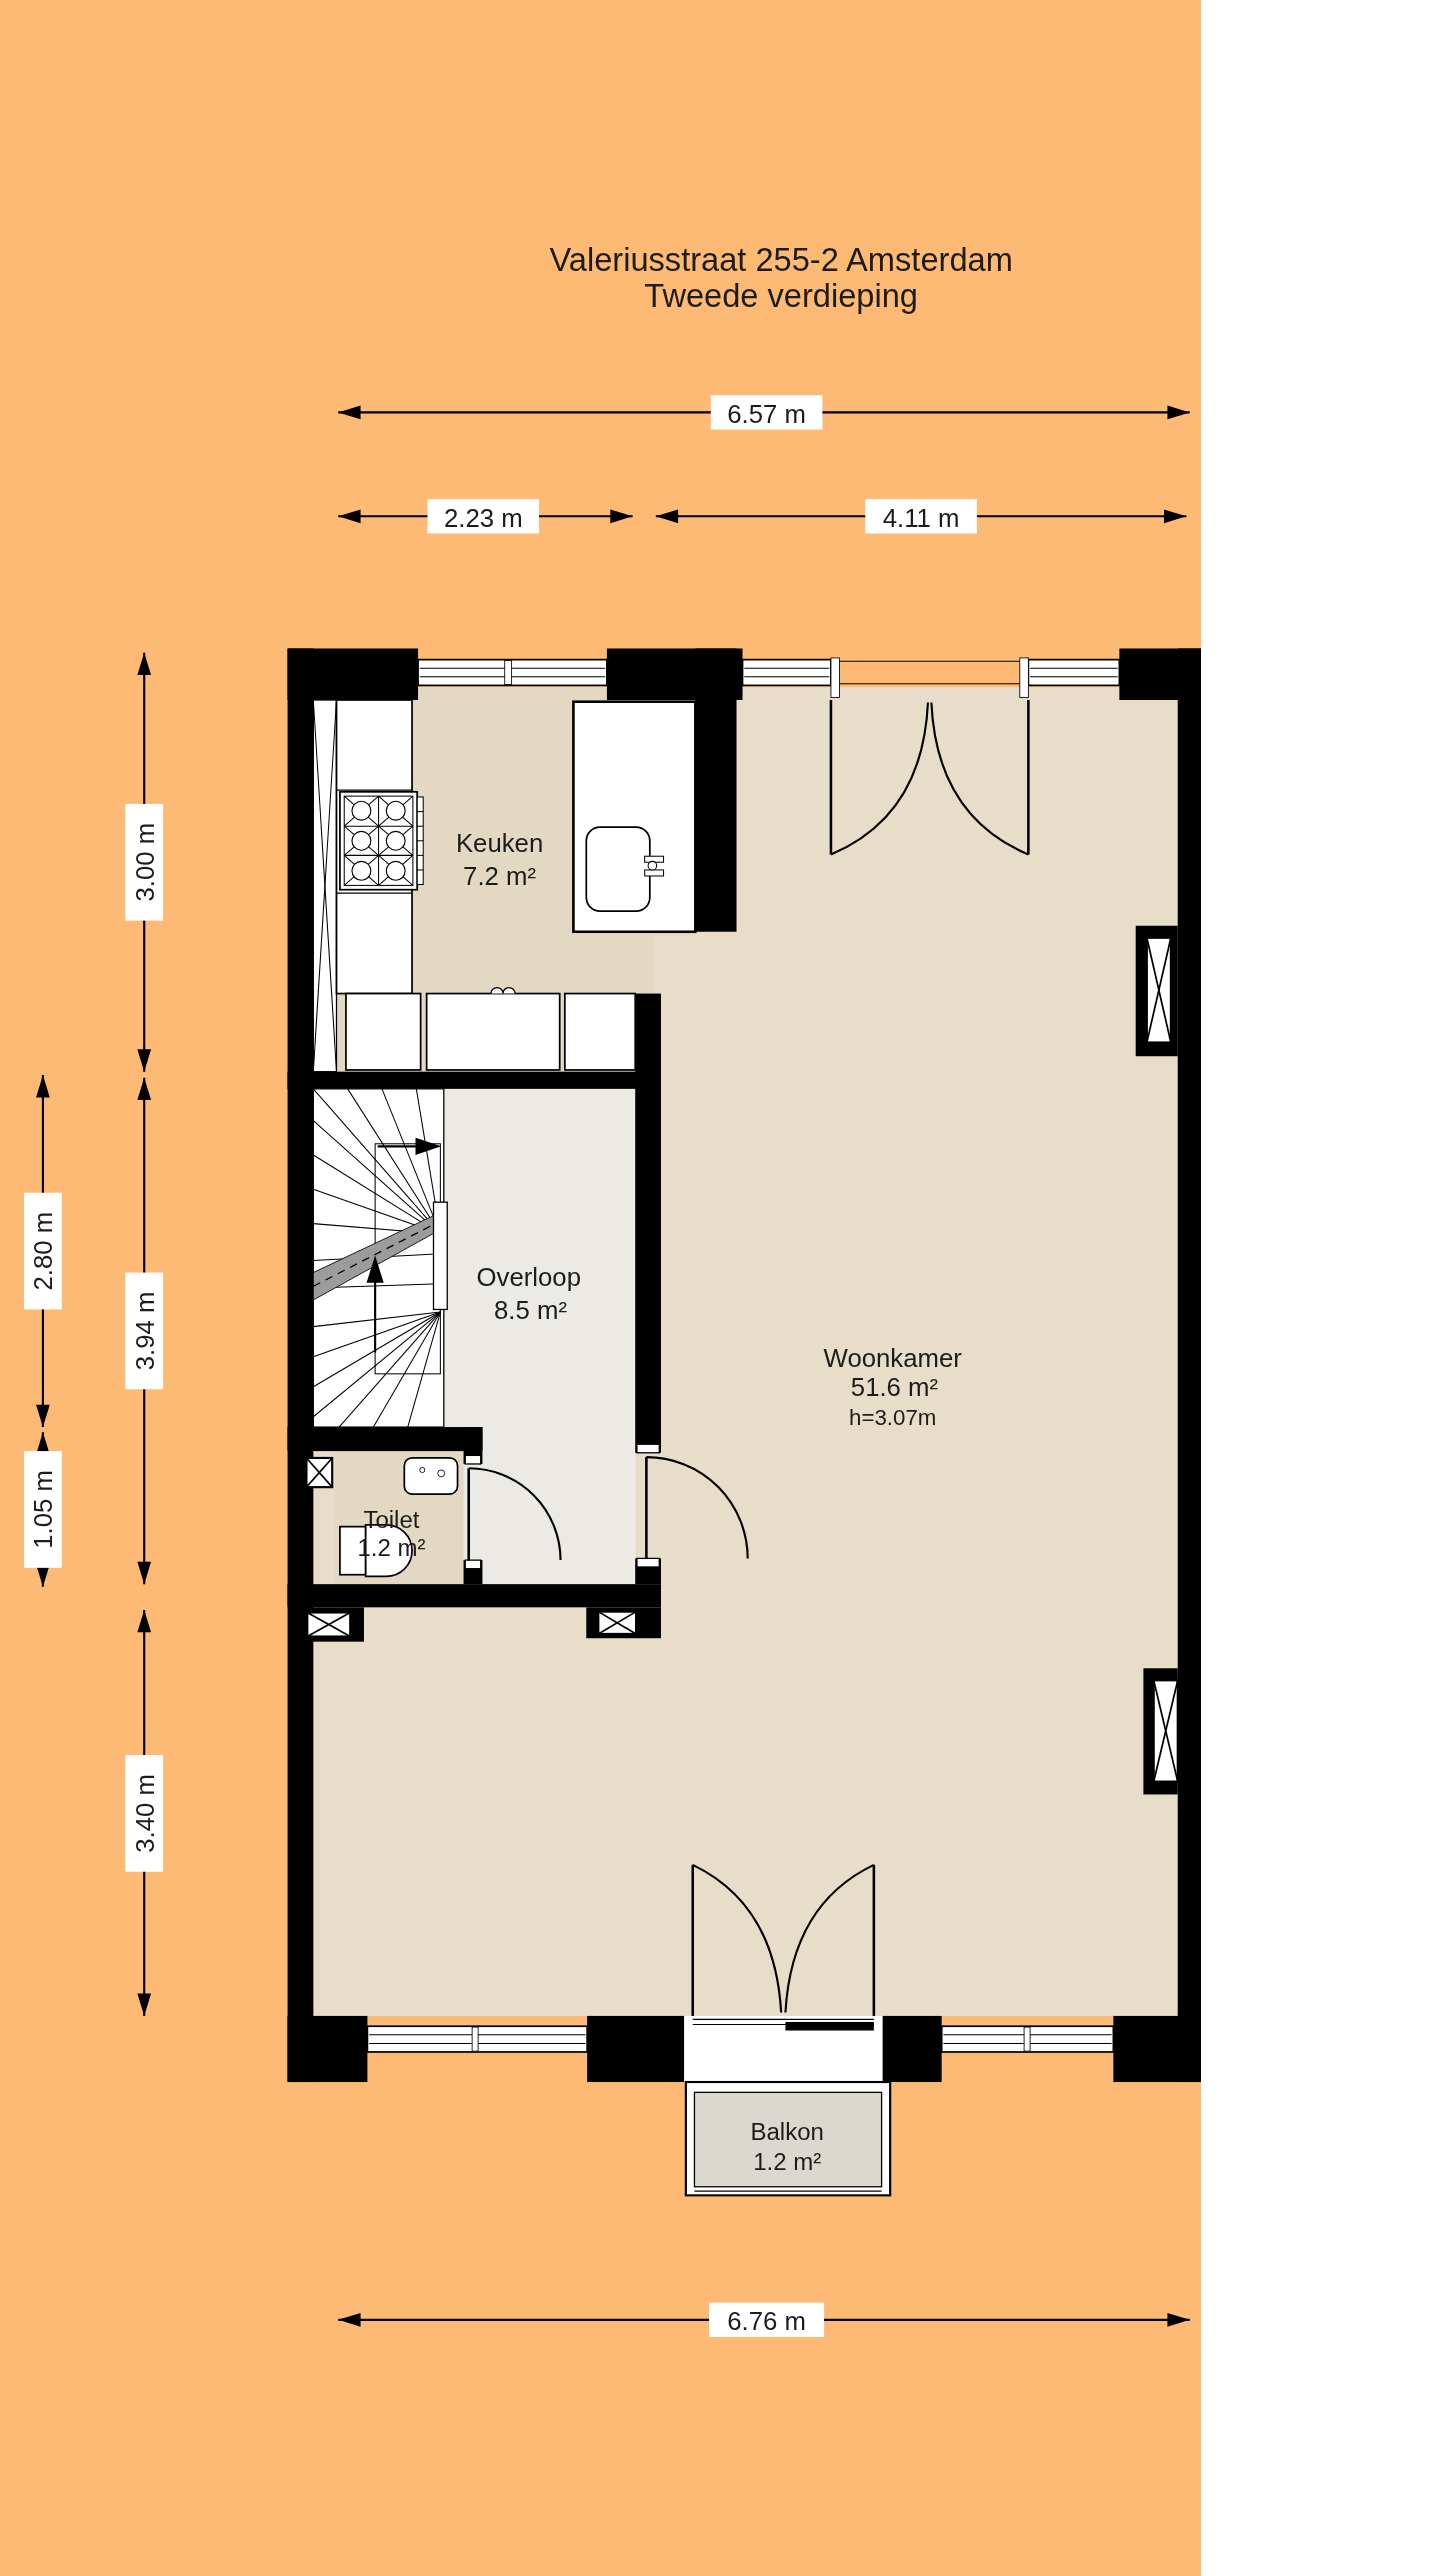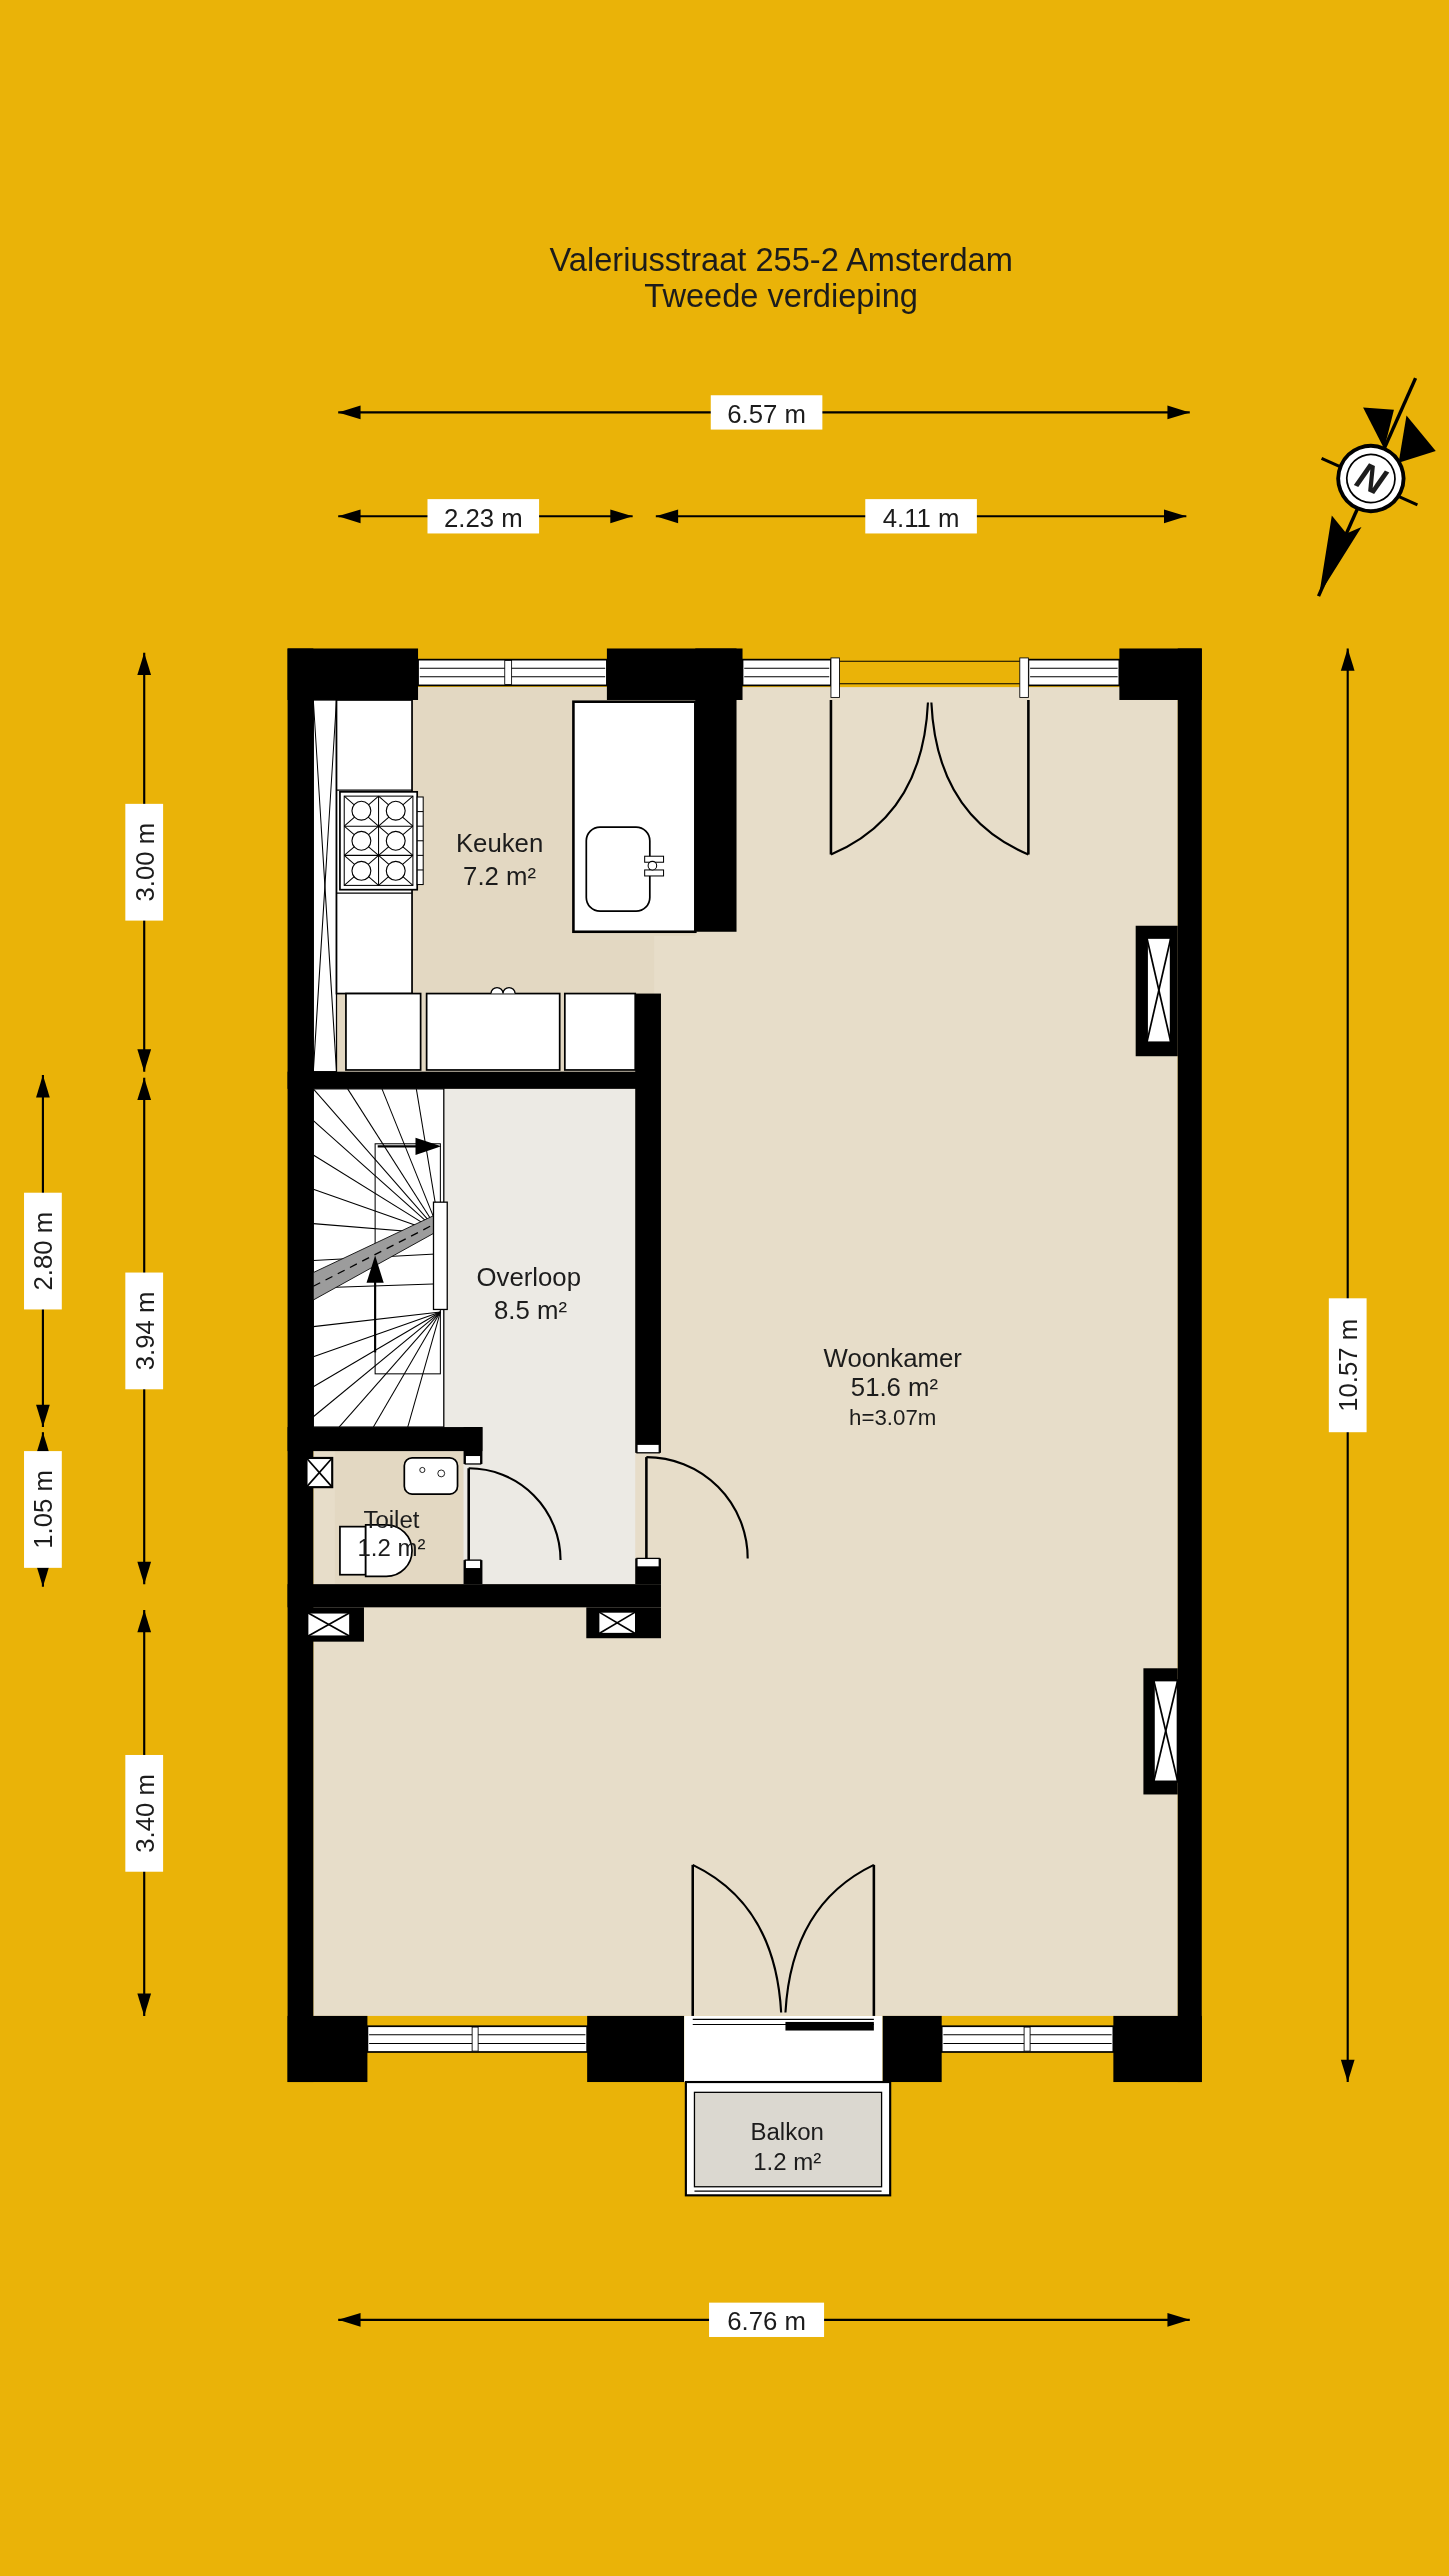--- a/index.html
+++ b/index.html
@@ -1,16 +1,16 @@
 <!DOCTYPE html>
 <html style="font-size:13.7px"><head>
 <meta charset="utf-8">
 <style>
   html,body{margin:0;padding:0;background:#ffffff;}
-  .page{position:relative;width:1449px;height:2576px;background:#eab308;overflow:hidden;}
+  .page{position:relative;width:1201px;height:2576px;background:#fdba74;overflow:hidden;}
   svg{display:block;}
   text{font-family:"Liberation Sans","DejaVu Sans",sans-serif;fill:#1c1c1c;}
   .title-line{font-size:38px;text-anchor:middle;}
   .room-label{font-size:30px;text-anchor:middle;}
   .room-label-sm{font-size:28px;text-anchor:middle;}
   .room-sub{font-size:26px;text-anchor:middle;}
   .dim{font-size:30px;text-anchor:middle;}
   .north{font-size:44px;font-weight:bold;font-style:italic;text-anchor:middle;}
   .dl{stroke:#000;stroke-width:2.5;}
   .thin{stroke:#000;stroke-width:1.2;fill:none;}

